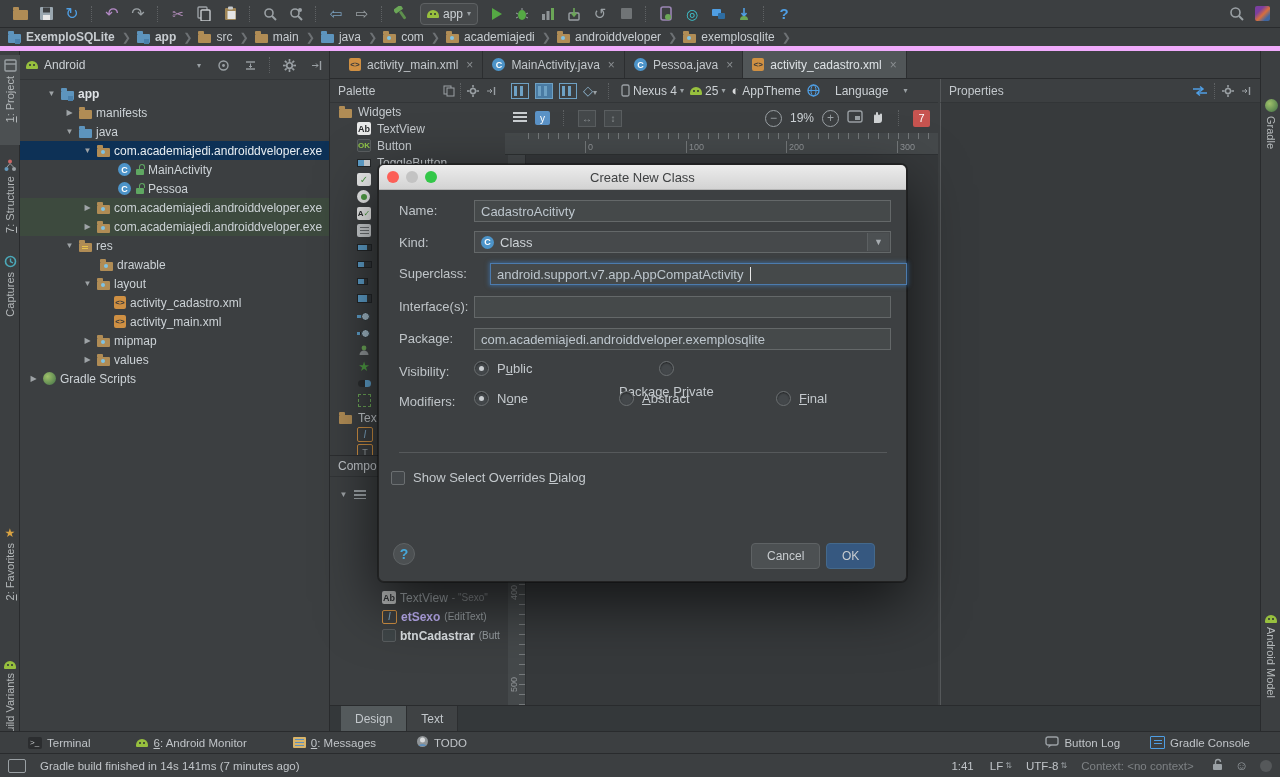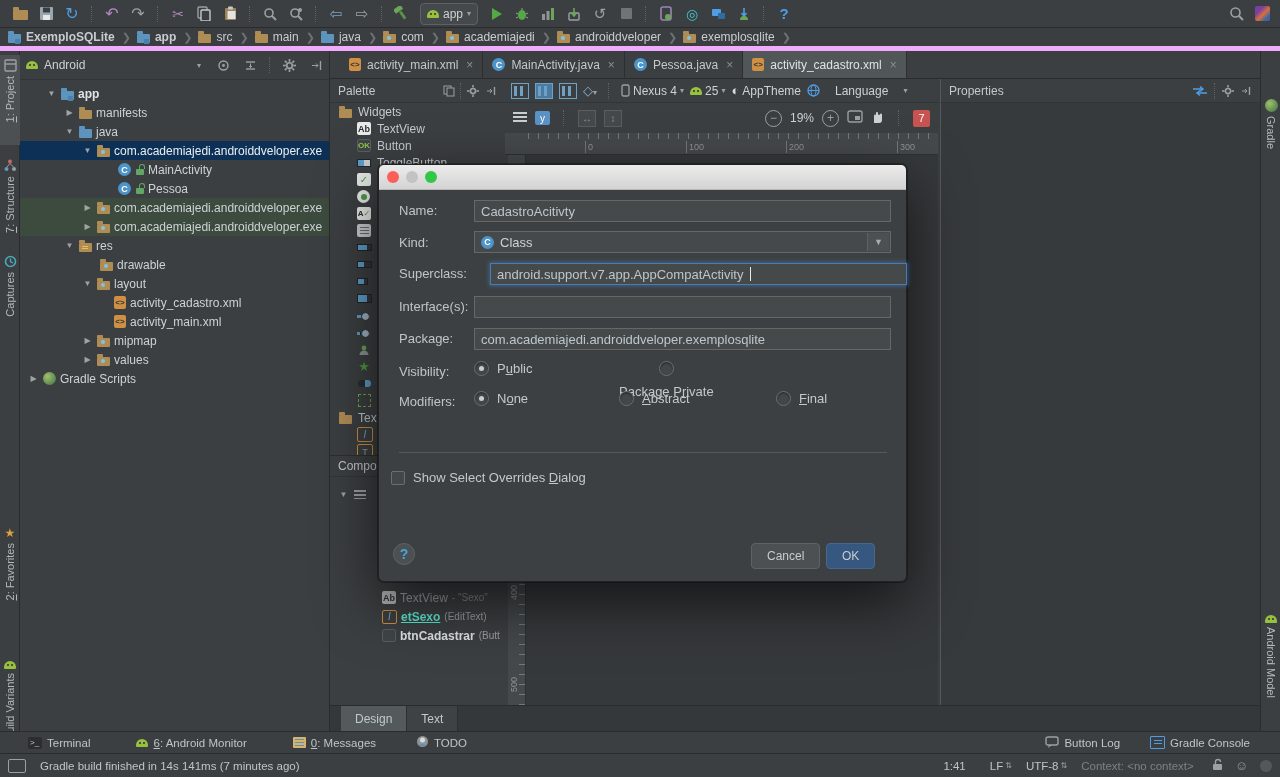--- a/index.html
+++ b/index.html
@@ -578,21 +578,21 @@
           <span style="width:12px;height:9px;background:repeating-linear-gradient(#9aa0a4 0 2px,#3c3f41 2px 4px);"></span>
         </span>
       </div>
     <div class="trow" style="--i:0;padding-left:52px;margin-top:84px;color:#9aa0a4;">
         <span class="abox" style="opacity:.7;">Ab</span>
         <span>TextView</span>
         <span class="mini" style="color:#808588;">- "Sexo"</span>
       </div>
     <div class="trow" style="--i:0;padding-left:52px;">
         <span class="pi" style="border:1px solid #cf9043;border-radius:2px;color:#7ea7c4;font-size:10px;font-style:italic;width:13px;height:12px;">I</span>
-        <b style="color:#5eead4;text-decoration:underline;">etSexo</b>
+        <b style="color:#c4b5fd;">etSexo</b>
         <span class="mini" style="color:#9aa0a4;">(EditText)</span>
       </div>
     <div class="trow" style="--i:0;padding-left:52px;">
         <span class="okbox"></span>
         <b style="color:#dde2e5;">btnCadastrar</b>
         <span class="mini" style="color:#9aa0a4;">(Butt</span>
       </div>
   </div>
 
   <div id="dtools1" class="abs">
@@ -684,20 +684,21 @@
         <path d="M2 6h5M5 4l2 2-2 2" stroke="#9aa0a4" fill="none"></path>
       </svg>
   </div>
   <div id="propad" class="abs"></div>
 
   <div id="dialog" class="abs">
     <div id="dtitle">
       <span class="tl" style="background:#fc5f57;"></span>
       <span class="tl" style="background:#c3c3c3;margin-left:7px;"></span>
       <span class="tl" style="background:#33c748;margin-left:7px;"></span>
+      <span id="dtitletext">Create New Class</span>
     </div>
     <span class="dlabel" style="top:38px;">Name:</span>
     <div class="fld" style="top:35px;">
         <span>CadastroAcitivty</span>
       </div>
     <span class="dlabel" style="top:70px;">Kind:</span>
     <div class="fld" style="top:66px;background:#46494b;">
       <span class="cico">C</span>
       <span style="color:#cdd2d6;">Class</span>
       <span class="cmbbtn">▼</span>
@@ -802,21 +803,21 @@
         </span>
       <span>Gradle Console</span>
     </div>
   </div>
 
   <div id="statusbar" class="abs">
     <span style="width:16px;height:12px;border:1px solid #9aa0a4;border-radius:2px;display:inline-block;margin-right:14px;"></span>
     <span>Gradle build finished in 14s 141ms (7 minutes ago)</span>
     <span style="flex:1;"></span>
     <span style="margin-right:16px;">1:41</span>
-    <span class="row" style="gap:2px;margin-right:14px;margin-left:8px;">
+    <span class="row" style="gap:2px;margin-right:14px;">
         <span>LF</span>
         <span class="sup">⇅</span>
       </span>
     <span class="row" style="gap:2px;margin-right:14px;">
         <span>UTF-8</span>
         <span class="sup">⇅</span>
       </span>
     <span style="color:#7d8184;margin-right:18px;">Context: &lt;no context&gt;</span>
     <span style="margin-right:12px;"><svg width="11" height="13">
           <rect x="1" y="6" width="9" height="6" rx="1" fill="#9aa0a4"></rect>

